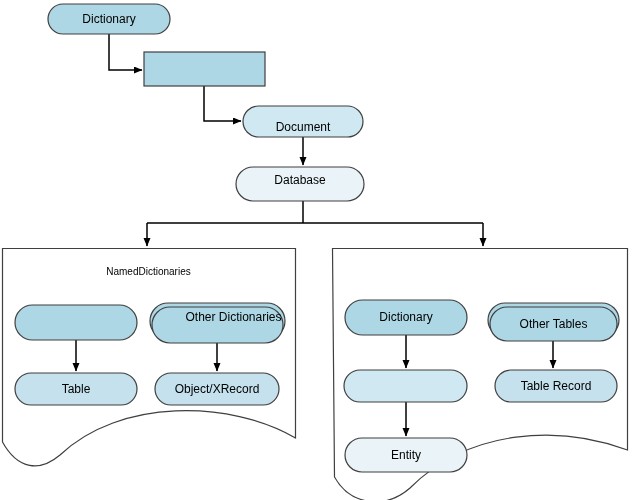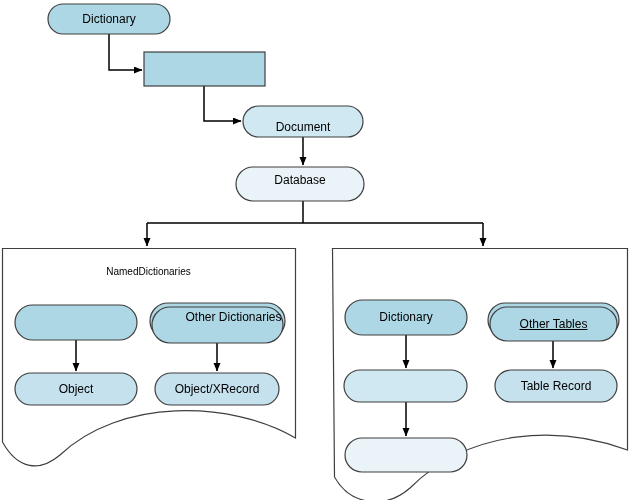--- a/index.html
+++ b/index.html
@@ -72,20 +72,21 @@
     <rect class="node-shape" x="495" y="370" width="122" height="32" rx="16" ry="16" fill="#c4e1ed"></rect>
     <rect class="node-shape" x="345" y="438" width="122" height="34" rx="17" ry="17" fill="#e9f3f8"></rect>
   </svg>
 
   <div class="label" style="left:48px; top:4px; width:122px; height:30px;">Dictionary</div>
   <div class="label" style="left:243px; top:106px; width:120px; height:42px;">Document</div>
   <div class="label" style="left:236px; top:167px; width:128px; height:26px;">Database</div>
 
   <div class="label container-title" style="left:2px; top:263px; width:293px; height:18px;">NamedDictionaries</div>
   <div class="label" style="left:168px; top:307px; width:131px; height:20px;">Other Dictionaries</div>
-  <div class="label" style="left:15px; top:373px; width:122px; height:32px;">Object</div>
+  <div class="label" style="left:15px; top:373px; width:122px; height:32px;">Table</div>
   <div class="label" style="left:155px; top:373px; width:124px; height:32px;text-align:right;">Object/XRecord</div>
 
   <div class="label" style="left:345px; top:300px; width:122px; height:35px;">Dictionary</div>
-  <div class="label" style="left:490px; top:307px; width:127px; height:34px;text-decoration:underline;">Other Tables</div>
+  <div class="label" style="left:490px; top:307px; width:127px; height:34px;">Other Tables</div>
   <div class="label" style="left:495px; top:370px; width:122px; height:32px;">Table Record</div>
+  <div class="label" style="left:345px; top:438px; width:122px; height:34px;">Entity</div>
 
 </div>
 
 </body></html>

